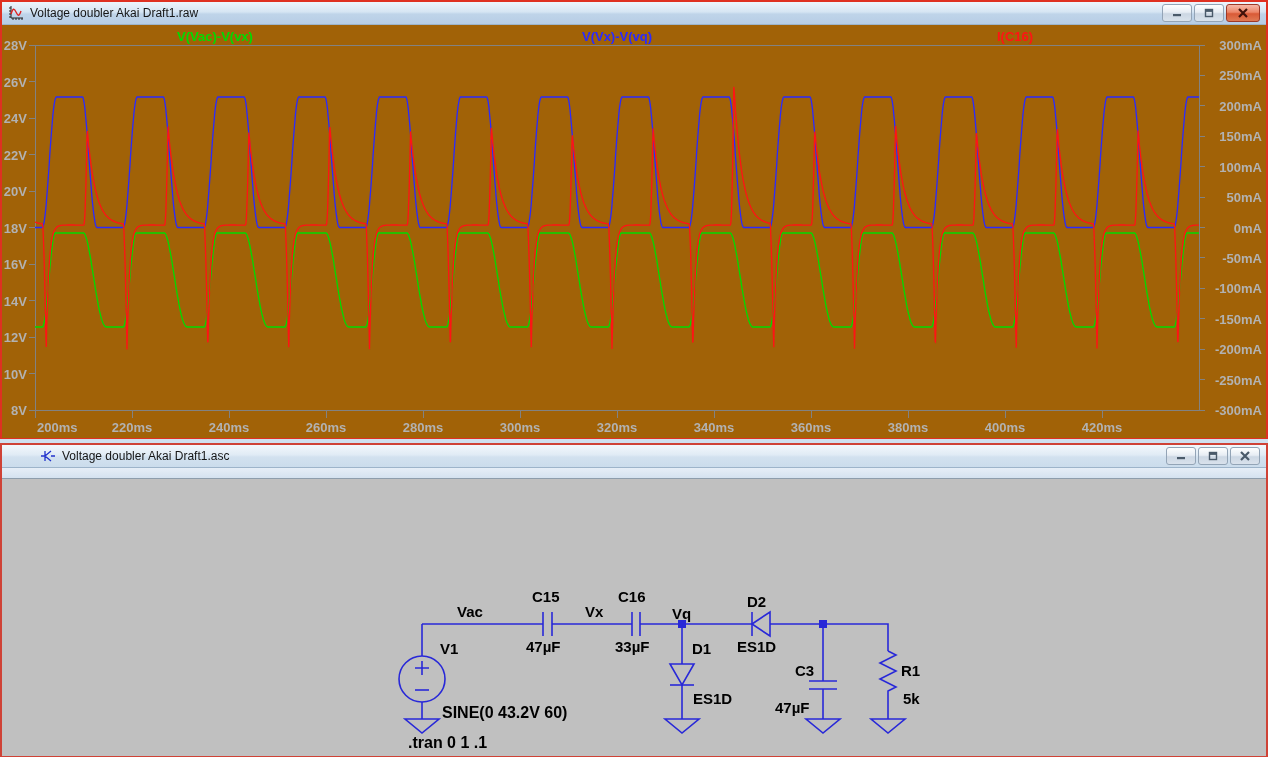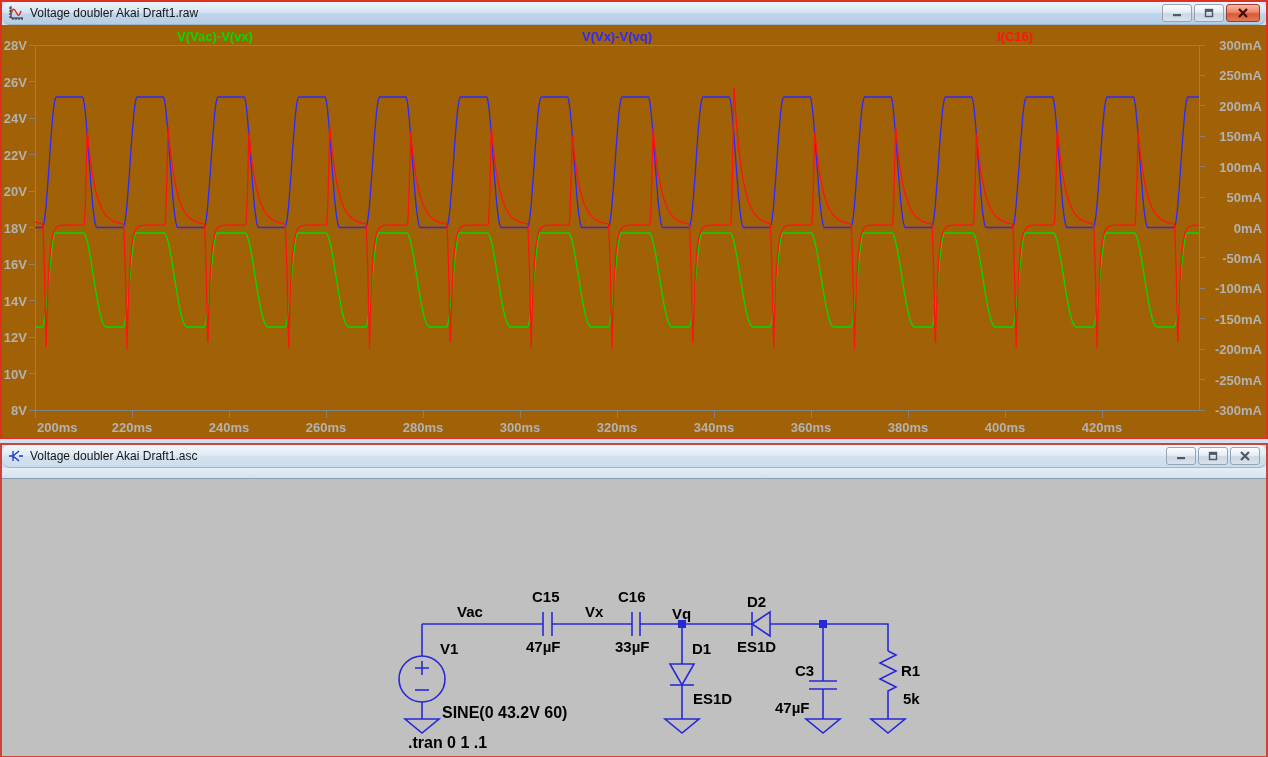--- a/index.html
+++ b/index.html
@@ -8,23 +8,22 @@
     background:#cfe0ef;
     font-family:"Liberation Sans", sans-serif;
   }
   .mdi-window{position:absolute;left:0;width:1264px;box-sizing:content-box;}
   .win-plot{top:0;height:435px;border:2px solid #df3122;}
   .win-sch{top:443px;height:310px;border:2px solid #cf4236;}
   .titlebar{
     height:22px;display:flex;align-items:center;position:relative;
     background:linear-gradient(#eef5fc,#d6e5f3 45%,#bfd4e9 55%,#b7cde5);
     border-bottom:1px solid #9db4ca;
-    border-radius:8px;
-  }
-  .win-sch .titlebar{background:linear-gradient(#f3f8fc,#e0ebf5 45%,#d2e1ef 55%,#cbdcec);}
+  }
+  .win-sch .titlebar{background:linear-gradient(#f3f8fc,#e0ebf5 45%,#d2e1ef 55%,#cbdcec);padding-left:32px;}
   .titlebar .win-icon{width:16px;height:16px;margin:0 6px 0 6px;flex:0 0 auto;}
   .titlebar .title-text{font-size:12px;color:#151515;white-space:nowrap;}
   .win-buttons{position:absolute;right:6px;top:2px;display:flex;gap:2px;}
   .win-btn{
     width:30px;height:18px;border:1px solid #93a4b6;border-radius:3px;
     background:linear-gradient(#fdfefe,#e7edf4 45%,#ccd7e3 55%,#d9e2ec);
     display:flex;align-items:center;justify-content:center;padding:0;
   }
   .win-btn.close-active{
     width:34px;border:1px solid #9e3a28;

